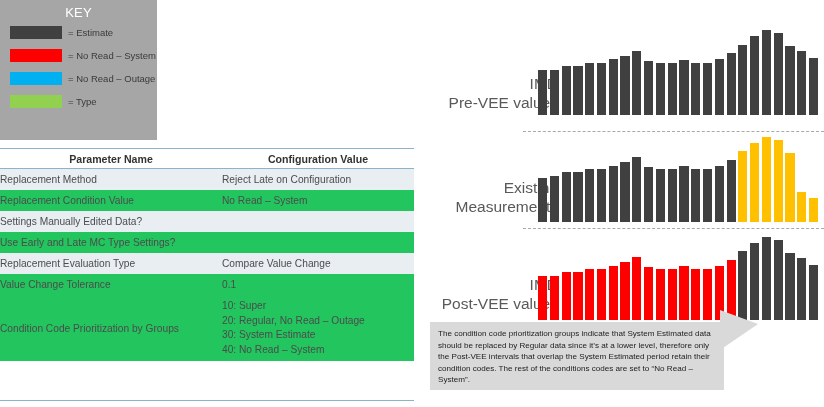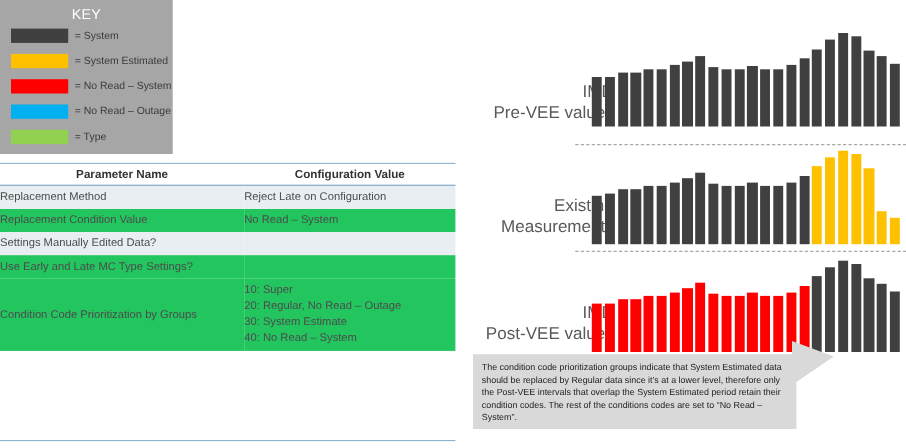--- a/index.html
+++ b/index.html
@@ -131,25 +131,21 @@
   #callout p { margin: 0; }
 </style>
 </head>
 <body>
 
 <div id="key-box">
   <div id="key-title">KEY</div>
   <div id="key-rows">
       <div class="key-row">
         <div class="key-swatch" style="background: rgb(64, 64, 64);"></div>
-        <div class="key-label">= System</div>
-      </div>
-      <div class="key-row">
-        <div class="key-swatch" style="background: rgb(255, 192, 0);"></div>
-        <div class="key-label">= System Estimated</div>
+        <div class="key-label">= Estimate</div>
       </div>
       <div class="key-row">
         <div class="key-swatch" style="background: rgb(255, 0, 0);"></div>
         <div class="key-label">= No Read – System</div>
       </div>
       <div class="key-row">
         <div class="key-swatch" style="background: rgb(0, 176, 240);"></div>
         <div class="key-label">= No Read – Outage</div>
       </div>
       <div class="key-row">
@@ -176,20 +172,28 @@
         <td class="col-val">No Read – System</td>
       </tr>
       <tr class="t-row shaded">
         <td class="col-name">Settings Manually Edited Data?</td>
         <td class="col-val"></td>
       </tr>
       <tr class="t-row plain">
         <td class="col-name">Use Early and Late MC Type Settings?</td>
         <td class="col-val"></td>
       </tr>
+      <tr class="t-row shaded">
+        <td class="col-name">Replacement Evaluation Type</td>
+        <td class="col-val">Compare Value Change</td>
+      </tr>
+      <tr class="t-row plain">
+        <td class="col-name">Value Change Tolerance</td>
+        <td class="col-val">0.1</td>
+      </tr>
       <tr class="t-row plain tall">
         <td class="col-name">Condition Code Prioritization by Groups</td>
         <td class="col-val val-multiline">10: Super
 20: Regular, No Read – Outage
 30: System Estimate
 40: No Read – System</td>
       </tr>
     </tbody>
 </table>
 <div id="table-bottom-rule"></div>

